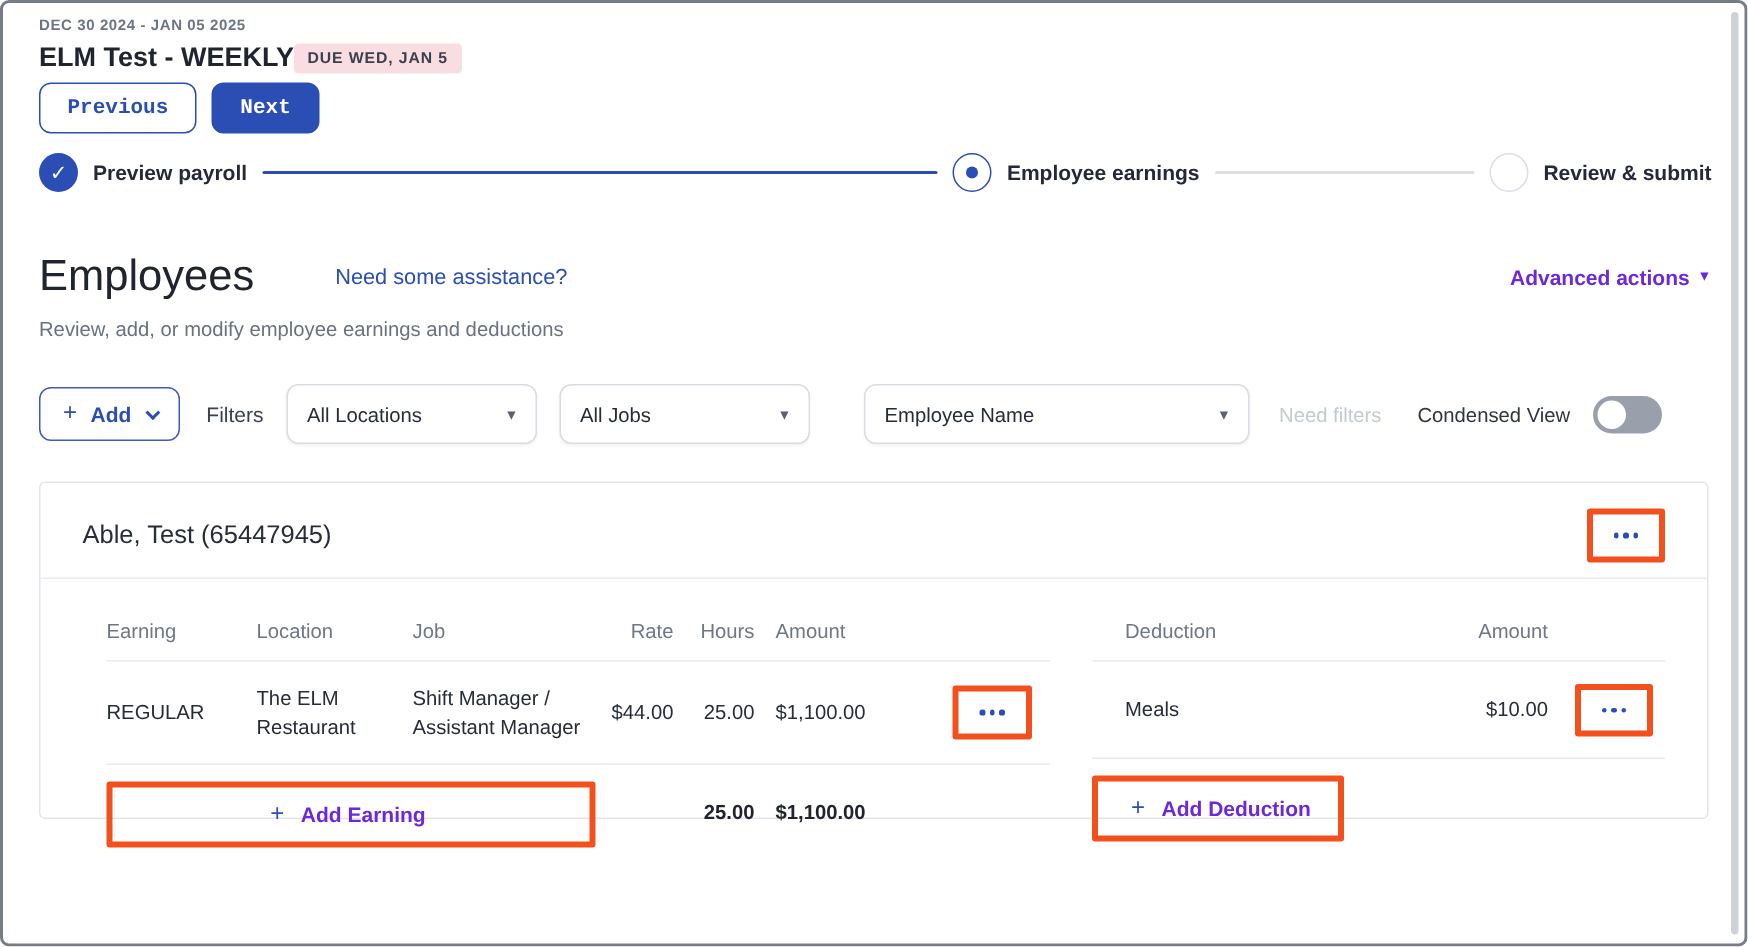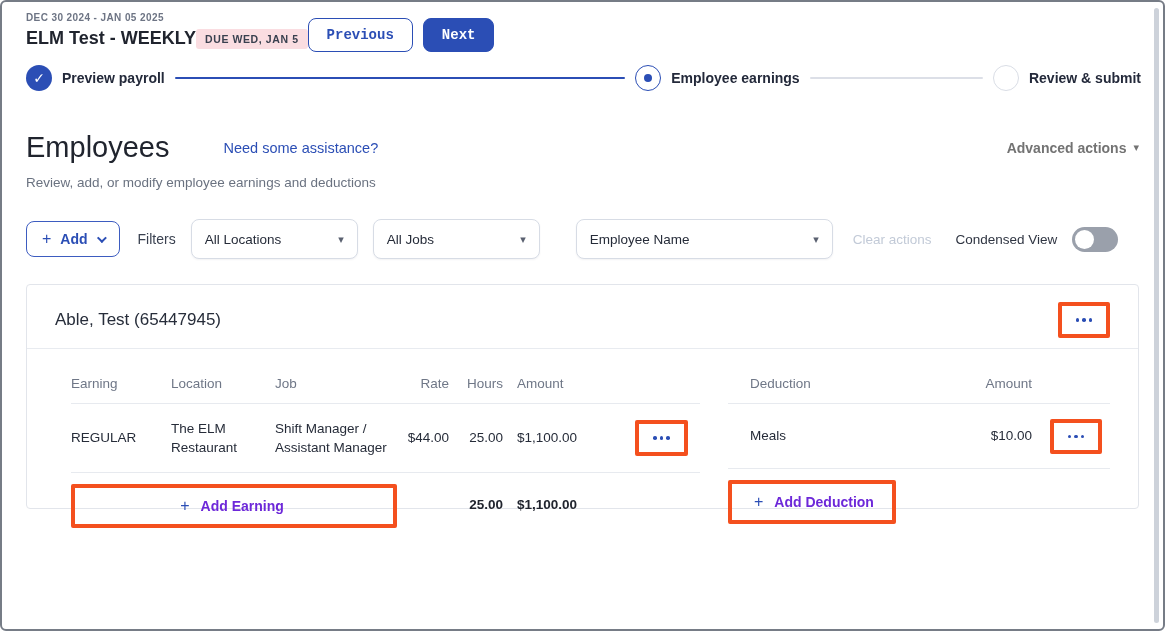--- a/index.html
+++ b/index.html
@@ -12,21 +12,21 @@
     width: 1165px; height: 631px;
     border: 2px solid #767c86; border-radius: 6px;
     background: #fff; position: relative; overflow: hidden;
   }
   .scroll-strip {
     position: absolute; top: 6px; bottom: 6px; right: 4px; width: 5px;
     background: #cdd2da; border-radius: 3px;
   }
 
   
-  .topbar { display: flex; align-items: flex-start; padding: 10px 22px 0 24px; }
+  .topbar { display: flex; justify-content: space-between; align-items: flex-start; padding: 10px 22px 0 24px; flex-direction: column; }
   .date-range { font-size: 10px; font-weight: 700; color: #6d7484; letter-spacing: .4px; }
   .title-row { display: flex; align-items: center; gap: 0; margin-top: 5px; }
   .page-title { font-size: 18px; font-weight: 700; color: #20242e; }
   .due-badge { background: #fadde1; color: #39404f; font-size: 10.5px; font-weight: 700; letter-spacing: .6px; padding: 4px 9px; border-radius: 3px; white-space: nowrap; }
   .topbar-actions { display: flex; gap: 10px; margin-top: 6px; }
   .btn { font-family: Liberation Mono, monospace; font-size: 14px; font-weight: 700; border-radius: 8px; padding: 8px 18px; cursor: pointer; }
   .btn-outline { background: #fff; color: #2b4eb5; border: 1px solid #2b4eb5; }
   .btn-primary { background: #2b4eb5; color: #fff; border: 1px solid #2b4eb5; }
 
   
@@ -41,21 +41,21 @@
   .connector { height: 2px; border-radius: 1px; }
   .connector.done { background: #2b4eb5; flex: 2.6; }
   .connector.todo { background: #dcdfe7; flex: 1; }
 
   
   .employees-head { padding: 40px 24px 0; }
   .heading-row { display: flex; justify-content: space-between; align-items: center; }
   .h-left { display: flex; align-items: center; gap: 14px; }
   .employees-title { font-size: 29px; font-weight: 400; color: #20242e; }
   .assist-link { font-size: 14.5px; color: #2b4eb5; text-decoration: none; cursor: pointer; padding-left: 40px; }
-  .advanced { display: flex; align-items: center; gap: 7px; font-size: 14px; font-weight: 700; color: #737373; cursor: pointer; }
+  .advanced { display: flex; align-items: center; gap: 7px; font-size: 14px; font-weight: 700; color: #6d28d9; cursor: pointer; }
   .caret { font-size: 11px; line-height: 1; }
   .subtitle { margin-top: 11px; font-size: 13.5px; color: #6a7280; }
 
   
   .filter-bar { margin-top: 29px; padding: 0 24px; display: flex; align-items: center; gap: 15px; }
   .add-btn { display: inline-flex; align-items: center; gap: 9px; border: 1px solid #3d5cc0; border-radius: 8px; background: #fff; color: #2b4eb5; font-family: inherit; font-weight: 700; font-size: 14px; padding: 9px 15px; cursor: pointer; }
   .chev { width: 7px; height: 7px; border-right: 2px solid #2b4eb5; border-bottom: 2px solid #2b4eb5; transform: rotate(45deg) translateY(-2px); display: inline-block; }
   .filters-label { font-size: 14px; color: #3a4150; margin-left: 3px; }
   .dropdown { height: 40px; border: 1px solid #d7dce5; border-radius: 8px; background: #fff; display: flex; align-items: center; justify-content: space-between; padding: 0 13px; font-size: 13.5px; color: #262c39; box-shadow: 0 1px 2px rgba(30,40,60,.06); cursor: pointer; }
   .dropdown .dd-caret { color: #5a6170; font-size: 11px; }
@@ -166,21 +166,21 @@
       <span class="dd-caret">▾</span>
     </div>
     <div class="dropdown dd-jobs">
       <span>All Jobs</span>
       <span class="dd-caret">▾</span>
     </div>
     <div class="dropdown dd-employee">
       <span>Employee Name</span>
       <span class="dd-caret">▾</span>
     </div>
-    <span class="clear-filters">Clear actions</span>
+    <span class="clear-filters">Need filters</span>
     <span class="condensed-label">Condensed View</span>
     <div class="toggle">
         <span class="knob"></span>
       </div>
   </div>
 
   <div class="employee-card">
     <div class="card-head">
       <span class="emp-name">Able, Test (65447945)</span>
       <span class="annot annot-dots">

